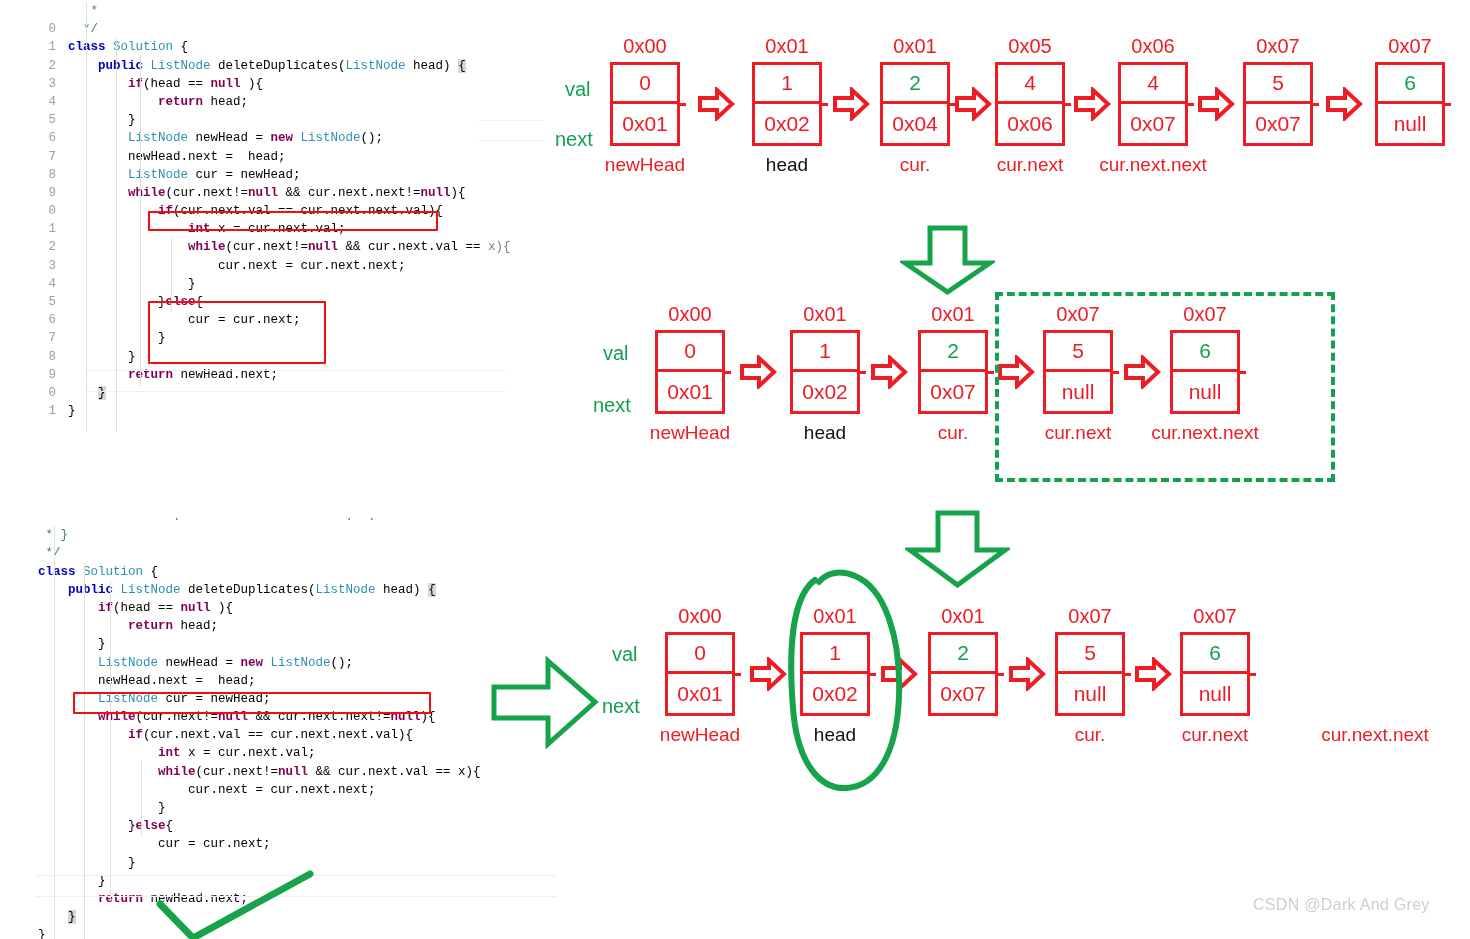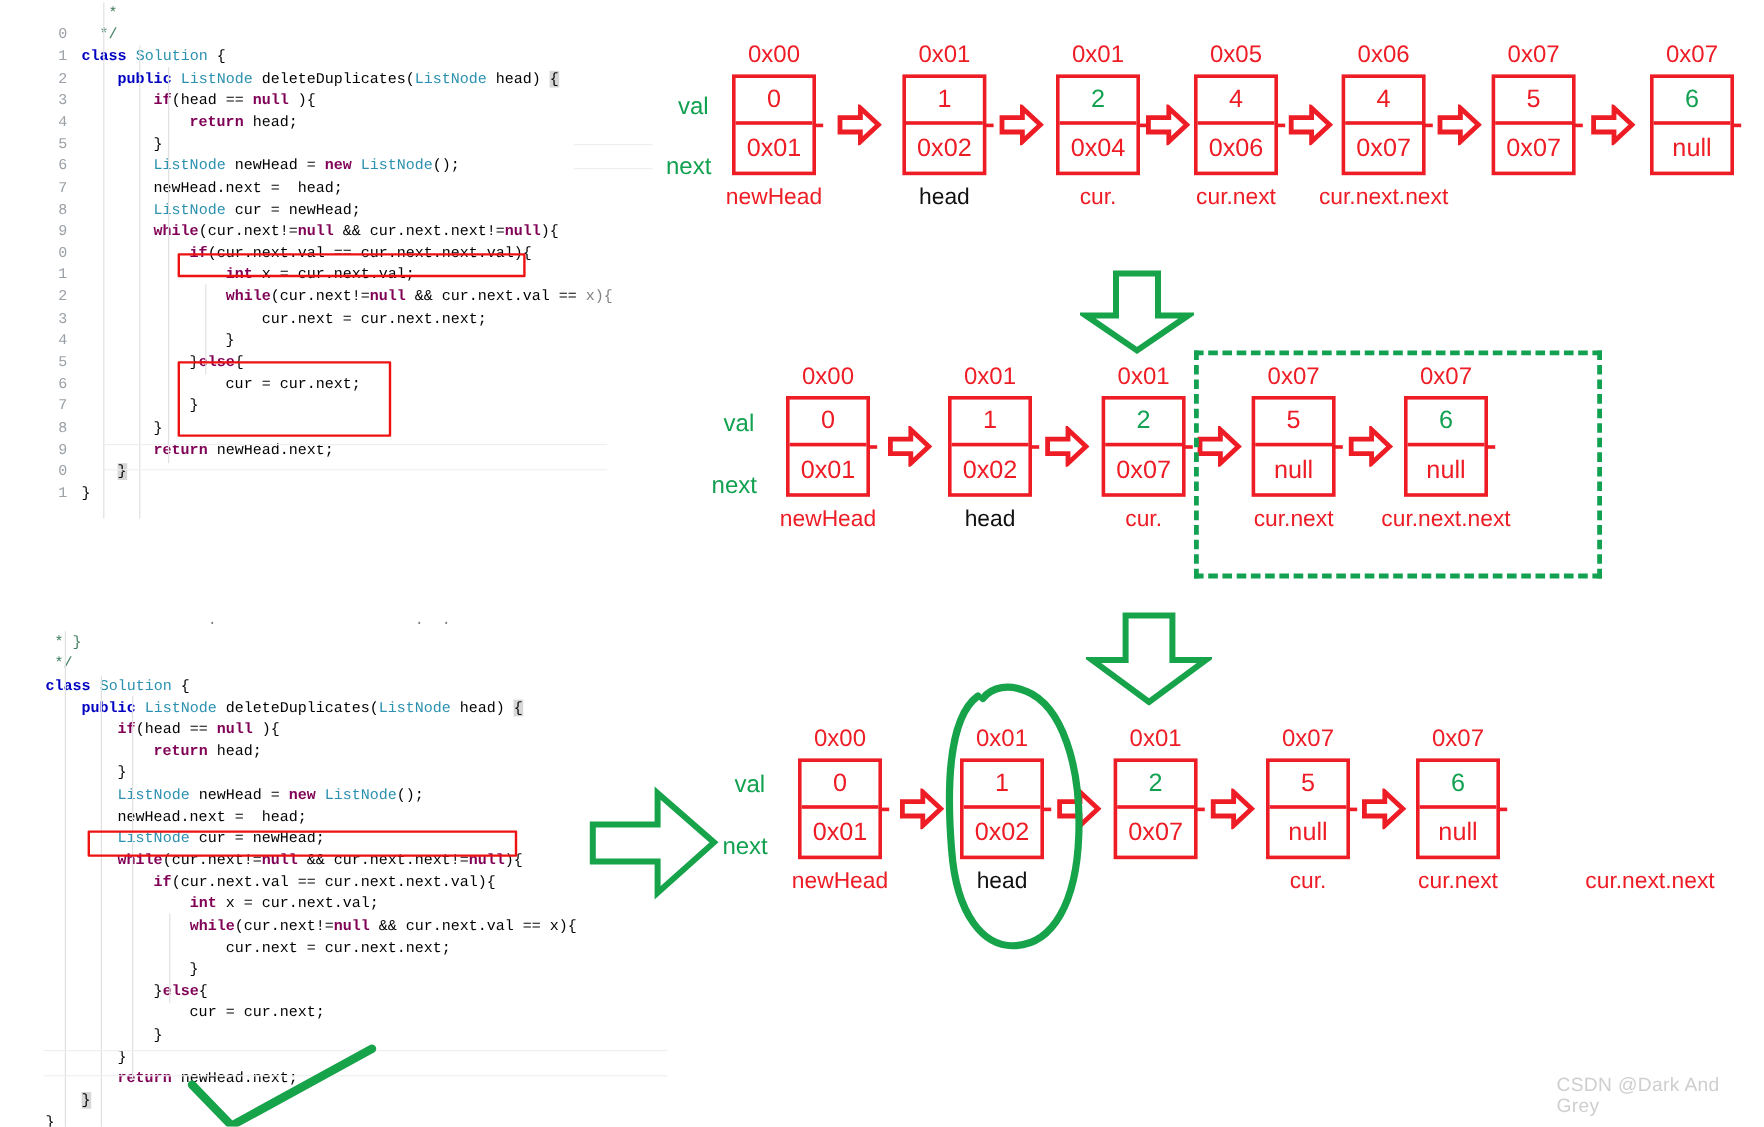--- a/index.html
+++ b/index.html
@@ -312,14 +312,14 @@
   <svg class="garrow" style="left:490px; top:655px; width:110px; height:95px;" viewBox="0 0 110 95">
     <path d="M 4 32 L 58 32 L 58 6 L 105 47 L 58 89 L 58 63 L 4 63 Z" fill="none" stroke="#16a34a" stroke-width="5" stroke-linejoin="miter"></path>
   </svg>
 
   <div class="dashbox" style="left:995px; top:292px; width:340px; height:190px;"></div>
 
   <svg style="position:absolute; left:785px; top:568px; width:125px; height:228px;">
     <path d="M 30 12 C 5 30, 4 90, 8 140 C 12 195, 35 222, 62 220 C 92 218, 112 185, 114 128 C 116 70, 100 20, 70 8 C 56 2, 42 4, 34 14" fill="none" stroke="#16a34a" stroke-width="6" stroke-linecap="round"></path>
   </svg>
 
-  <div class="watermark" style="left:1253px; top:896px;margin-left:44px;">CSDN @Dark And Grey</div>
+  <div class="watermark" style="left:1253px; top:896px;">CSDN @Dark And Grey</div>
 </div>
 
 </body></html>

